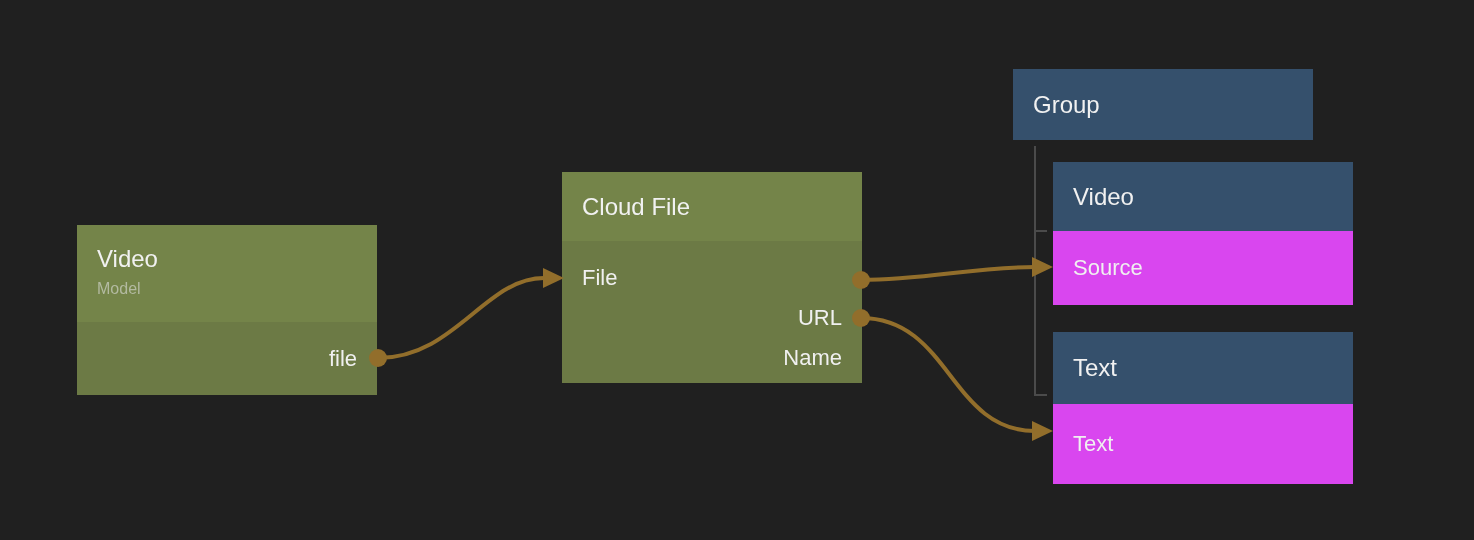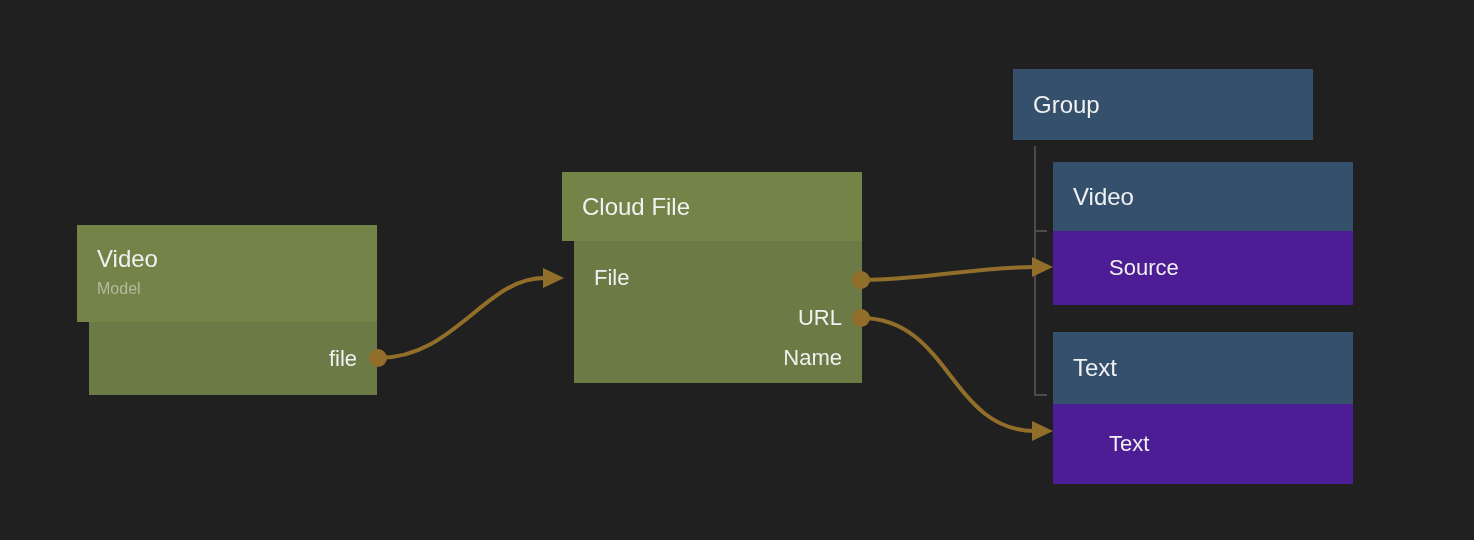--- a/index.html
+++ b/index.html
@@ -42,23 +42,23 @@
     line-height: 30px;
     white-space: nowrap;
   }
   .node-subtitle {
     color: #b3baa1;
     font-size: 16px;
     line-height: 30px;
     white-space: nowrap;
   }
   .green .node-header { background: #748449; }
-  .green .node-body   { background: #6c7a45; margin-left: 12px; }
+  .green .node-body   { background: #6c7a45; }
   .blue  .node-header { background: #35506c; }
-  .blue  .node-body   { background: #4c1d95; padding-left: 36px; }
+  .blue  .node-body   { background: #d946ef; }
 
   .port-row {
     display: flex;
     align-items: center;
     padding: 0 20px;
     box-sizing: border-box;
     height: 40px;
   }
   .port-row.input  { justify-content: flex-start; }
   .port-row.output { justify-content: flex-end; }

